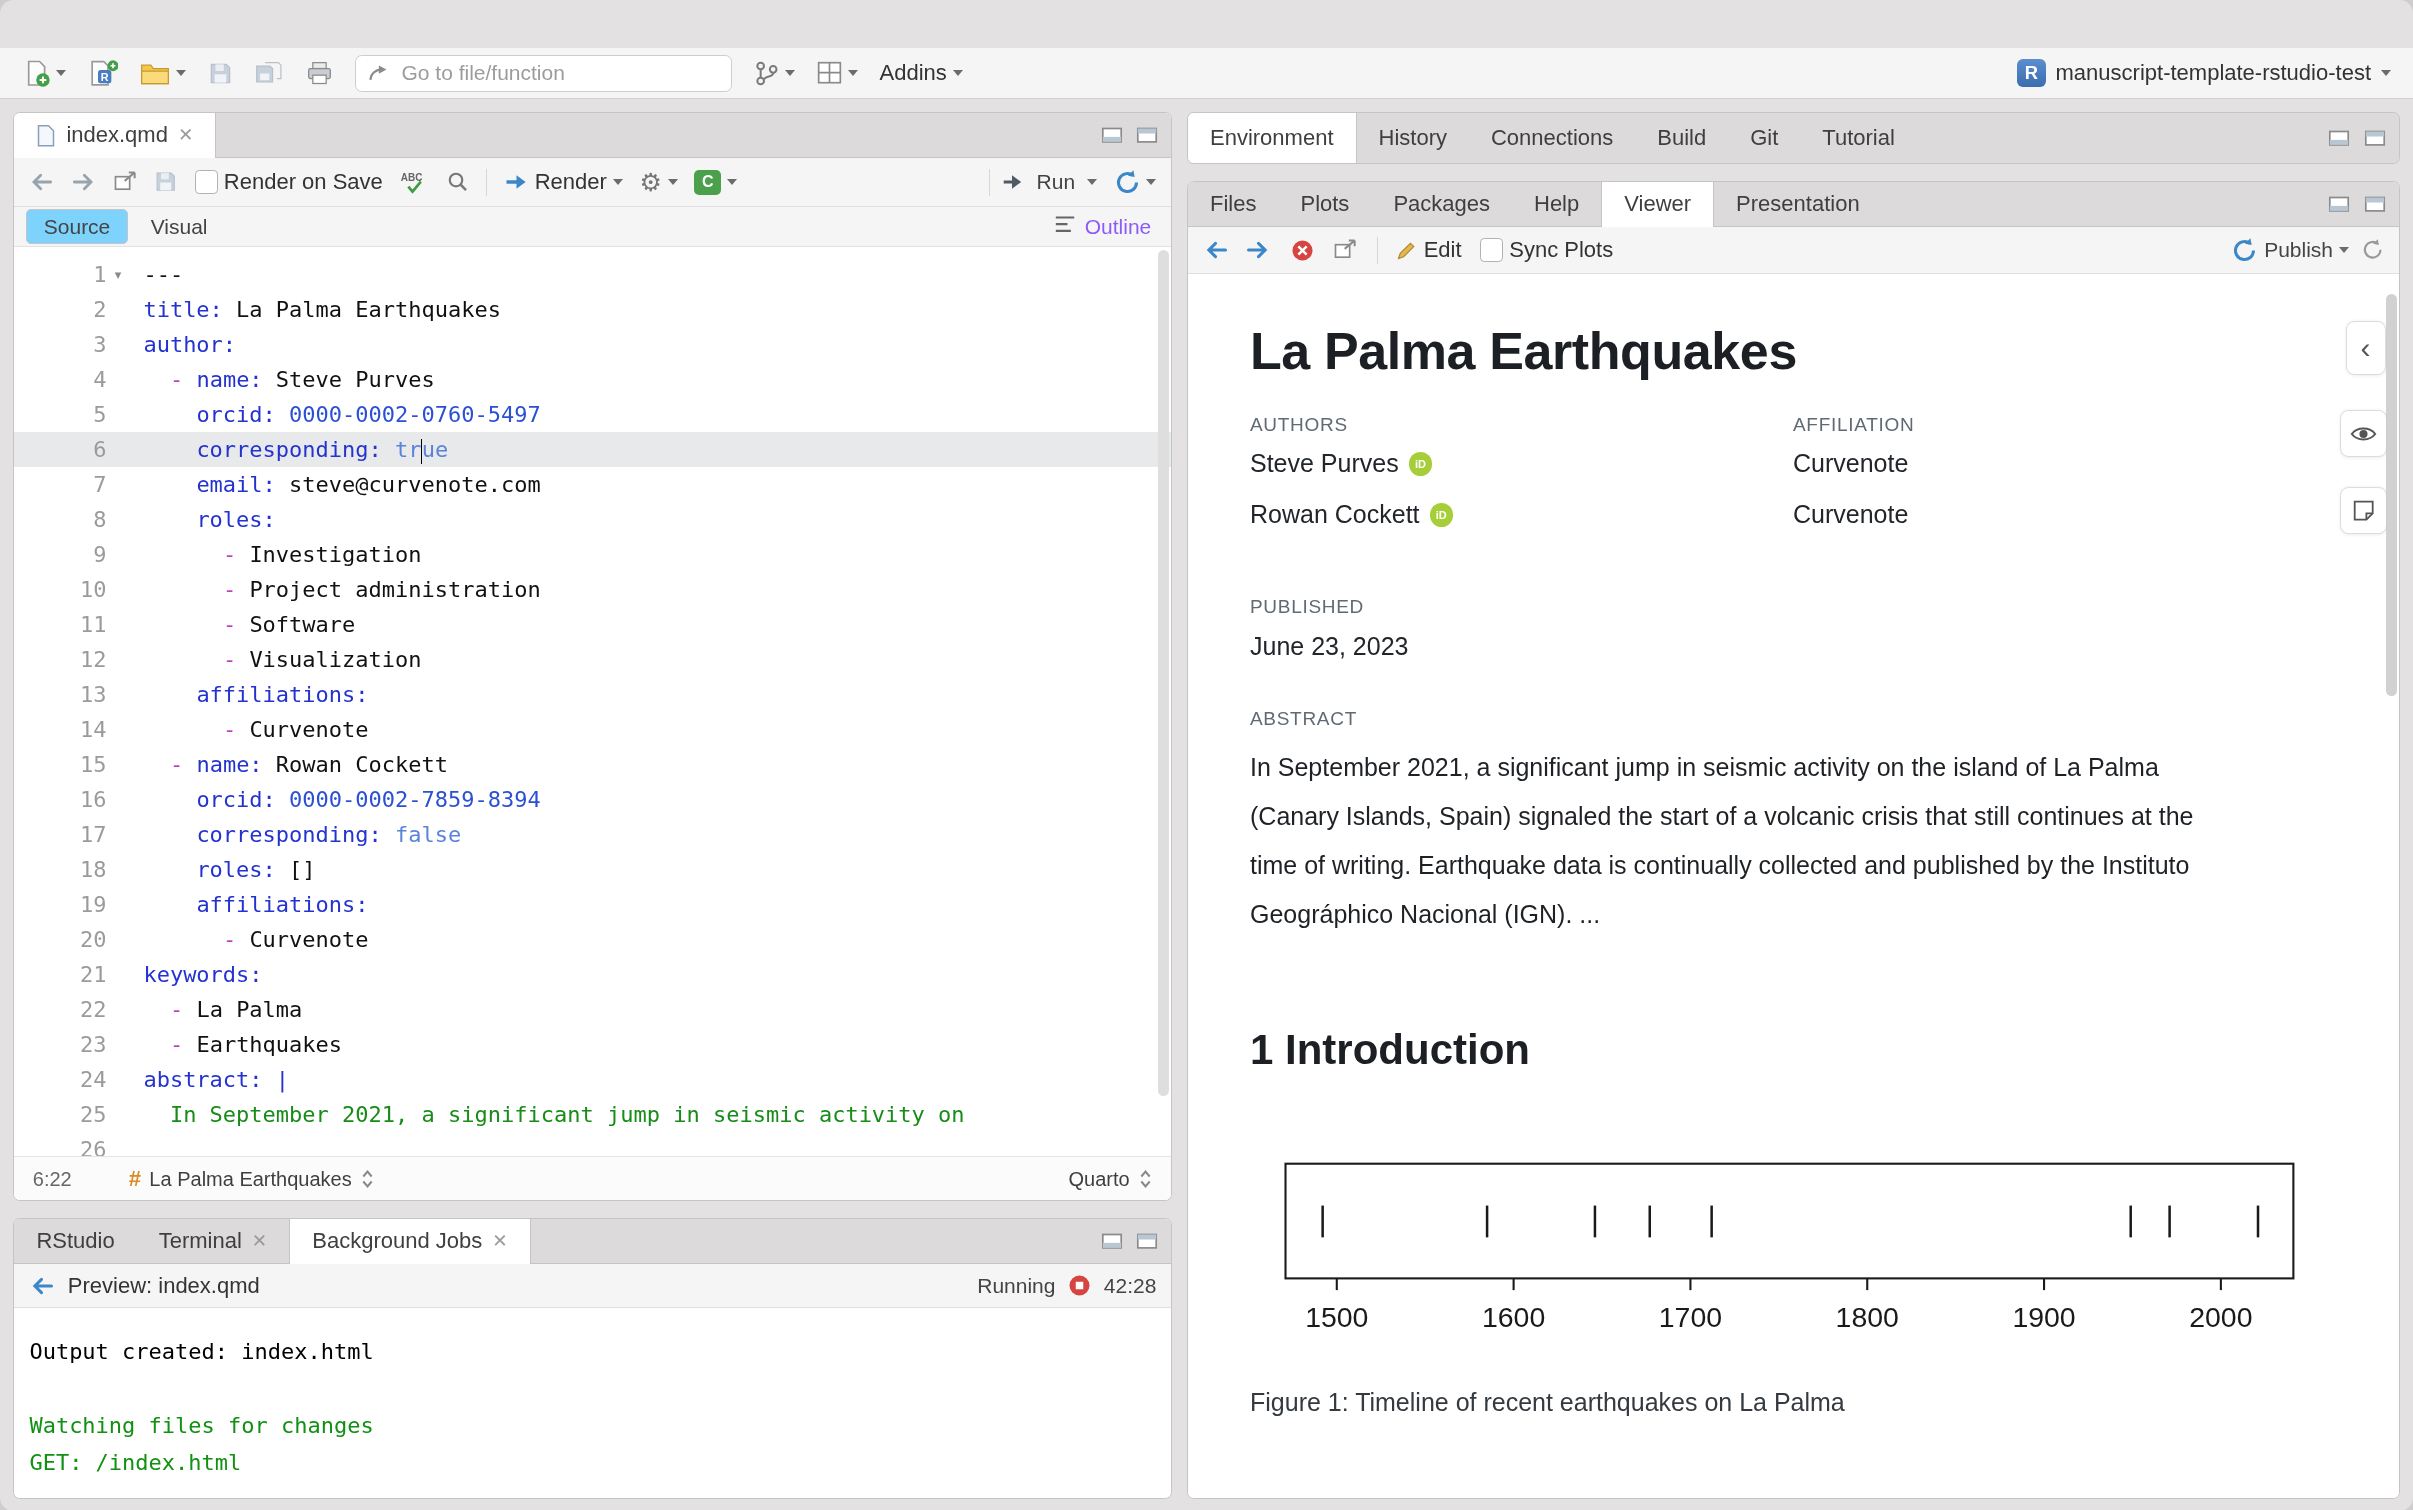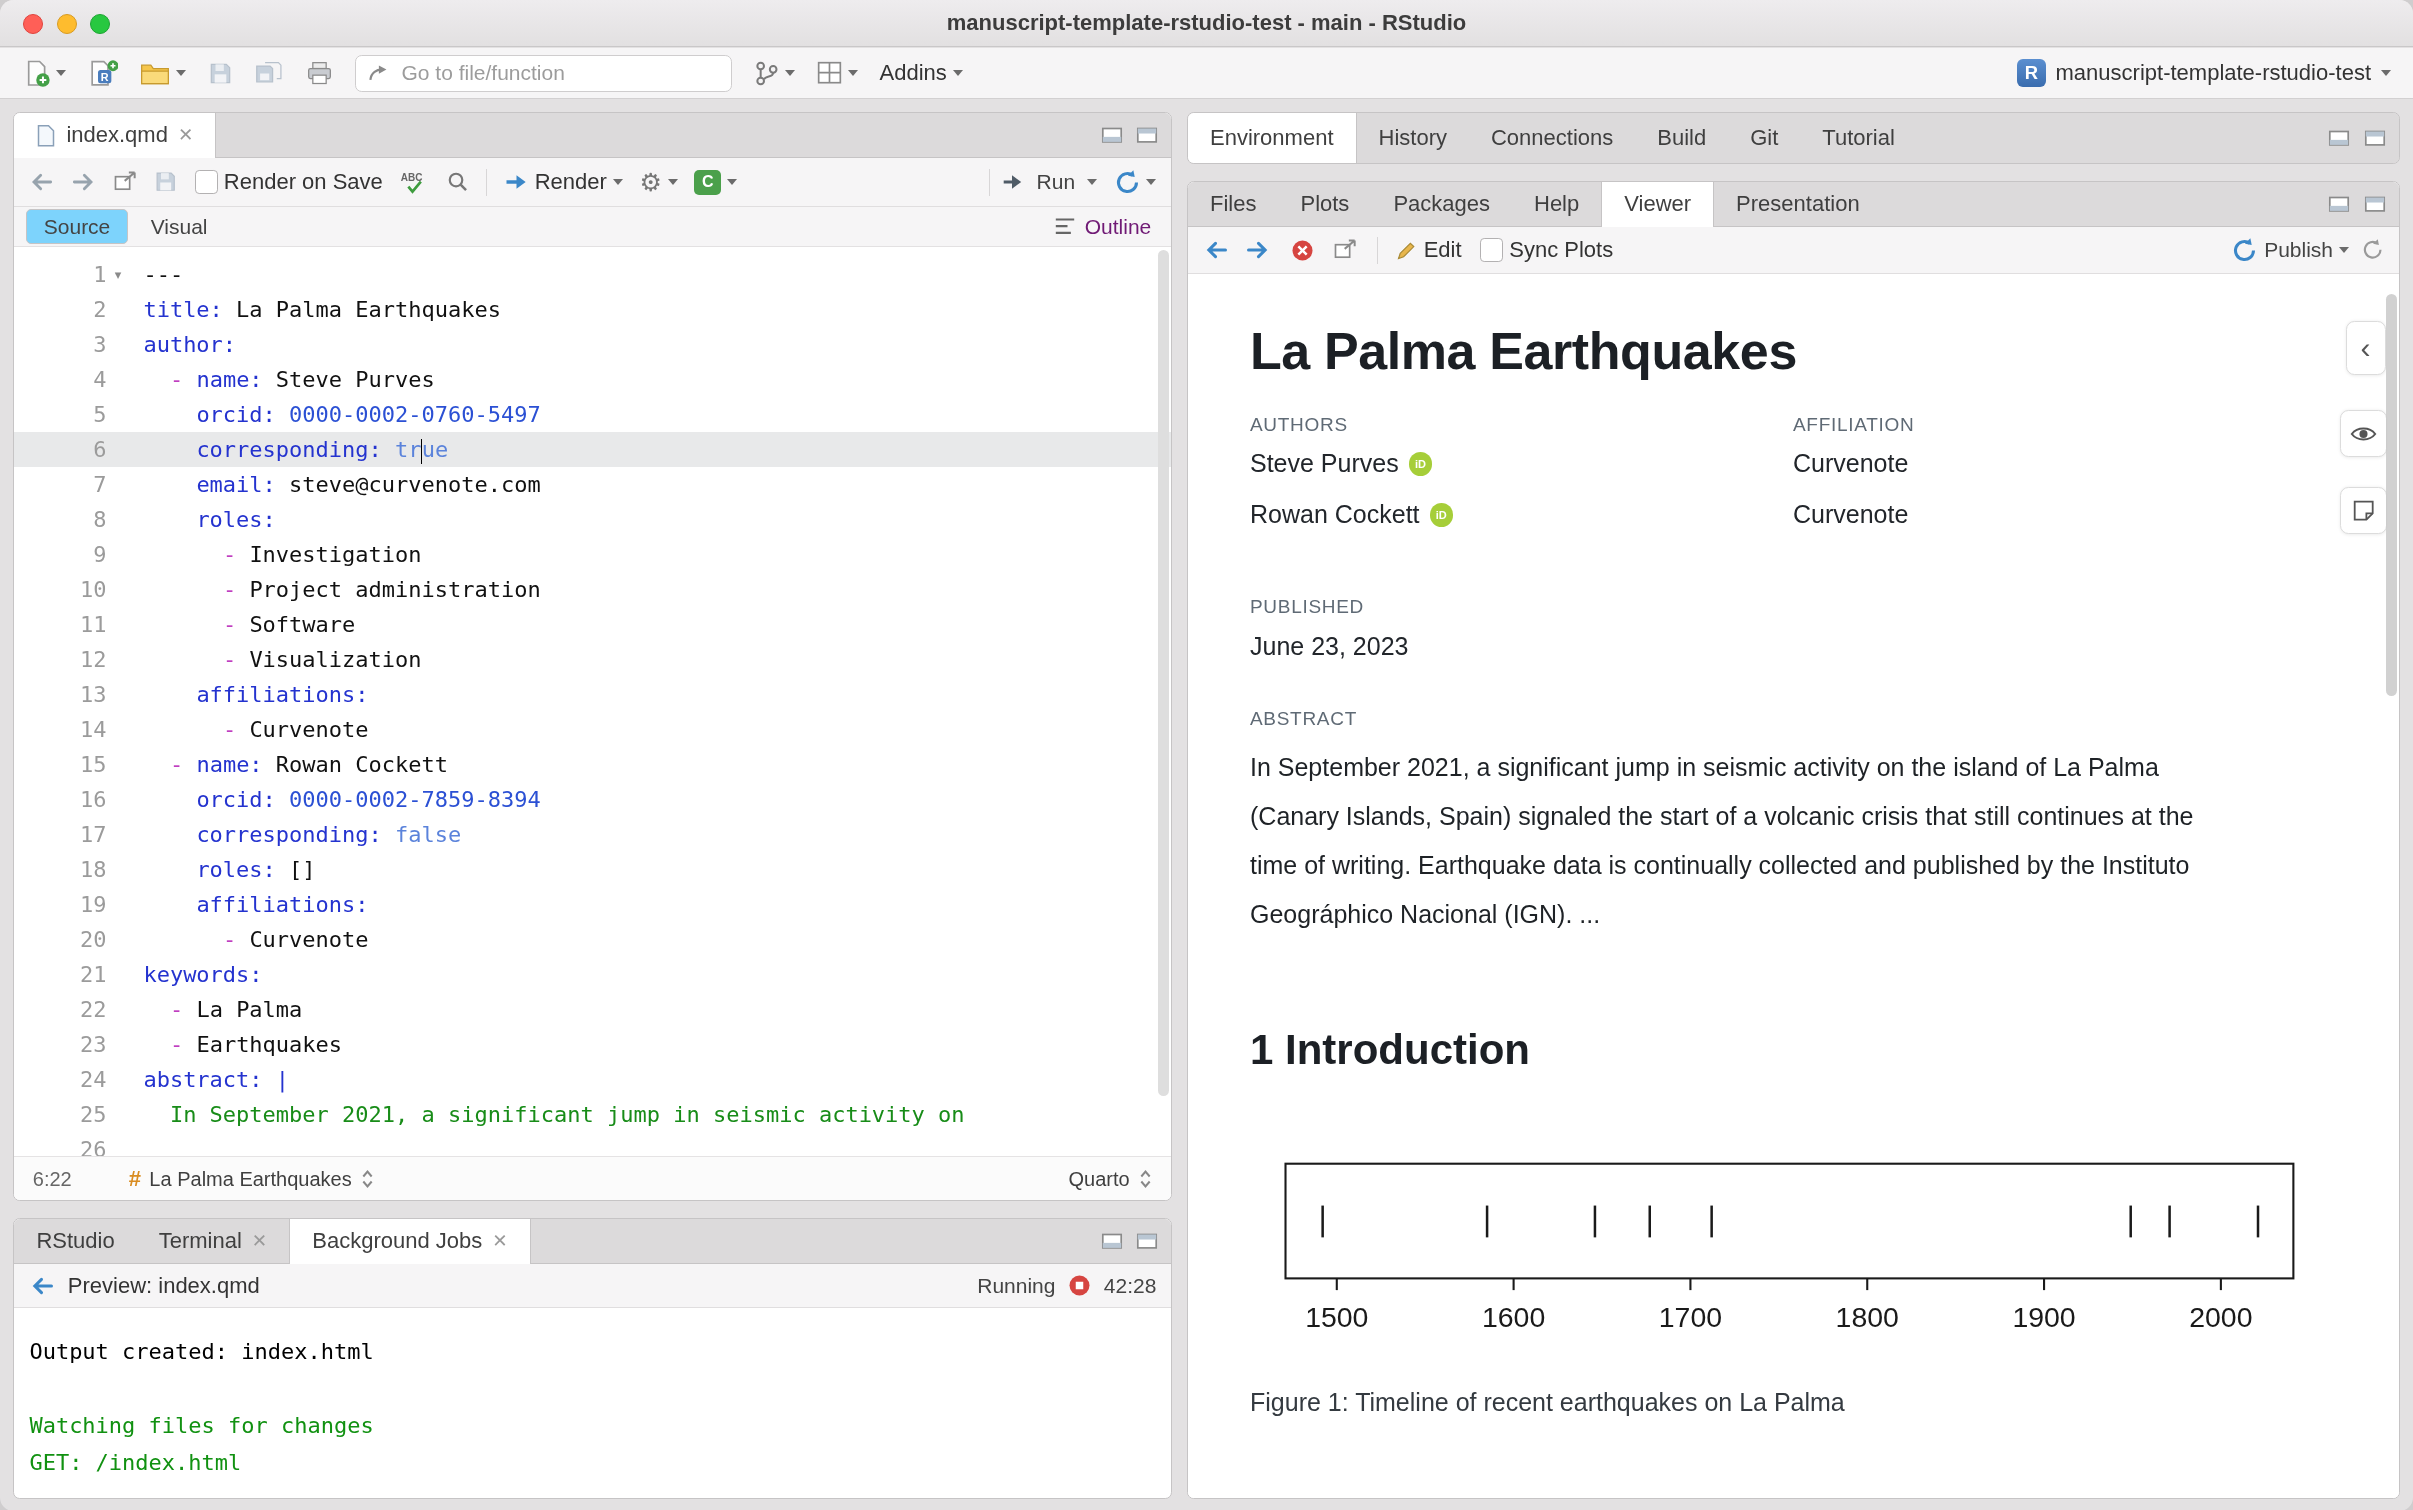--- a/index.html
+++ b/index.html
@@ -40,21 +40,21 @@
   .tab-close{font-size:18.4px;color:#9a9a9a;line-height:1;}
   .pane-btns{margin-left:auto;display:flex;align-items:center;gap:13.4px;padding-right:13.4px;}
   
   .ed-toolbar{height:49px;display:flex;align-items:center;gap:16.7px;padding:0 15px;background:#f6f5f6;
               border-bottom:0.8px solid #e0dedf;font-size:22px;color:#333;}
   .sep{width:0.8px;height:27px;background:#d8d6d7;}
   .checkbox{width:23.4px;height:23.4px;border:1.7px solid #b3b1b2;border-radius:4.2px;background:#fff;flex:none;}
   .seg-row{height:40px;display:flex;align-items:center;padding:0 11.7px;background:#f6f5f6;border-bottom:0.8px solid #e3e1e2;gap:5px;}
   .seg-btn{padding:4.2px 16.7px;font-size:21px;color:#444;border-radius:5px;border:0.8px solid transparent;}
   .seg-btn.active{background:#7dd3fc;border-color:#c6c4c5;}
-  .outline-grp{margin-left:auto;display:flex;align-items:center;gap:8.4px;font-size:21px;color:#701a75;padding-right:8.4px;}
+  .outline-grp{margin-left:auto;display:flex;gap:8.4px;font-size:21px;color:#8b5cf6;padding-right:8.4px;}
   .code-area{position:relative;height:909px;background:#fff;overflow:hidden;
              font-family:"DejaVu Sans Mono","Liberation Mono",monospace;font-size:22px;padding-top:10px;}
   .code-row{display:flex;height:35px;line-height:35px;white-space:pre;}
   .code-row.active-line{background:#e8e9ea;}
   .gutter{width:92px;text-align:right;color:#9b9b9b;flex:none;}
   .fold-slot{width:37px;flex:none;color:#8a8a8a;font-size:16.7px;padding-left:6.7px;}
   .code-text{flex:1;color:#111;}
   .tok-plain{color:#111;} .tok-key{color:#2433cf;} .tok-num{color:#2b50d4;}
   .tok-bool{color:#5b83db;} .tok-dash{color:#c03ec0;} .tok-str{color:#188c18;}
   .cursor{display:inline-block;width:1.7px;height:25px;background:#000;vertical-align:middle;margin:0 -0.8px;}
@@ -98,28 +98,20 @@
   .figure svg{display:block;}
   #fig-svg text{font-family:"Liberation Sans",sans-serif;}
   .fig-caption{margin-top:55px;font-size:25px;color:#343a40;}
   svg{flex:none;}
 </style>
 </head>
 <body>
 
 <div class="window">
 
-  <div class="titlebar">
-    <div class="traffic">
-      <span class="tl red"></span>
-      <span class="tl yellow"></span>
-      <span class="tl green"></span>
-    </div>
-    <div class="win-title">manuscript-template-rstudio-test - main - RStudio</div>
-  </div>
 
   <div class="main-toolbar">
     <div class="tb-group">
       <svg width="28.5" height="28.5" viewBox="0 0 34 34">
           <path d="M8 3 h13 l6 6 v22 h-19 z" fill="#fdfdfd" stroke="#9a9a9a" stroke-width="2"></path>
           <circle cx="25" cy="25" r="8" fill="#43a047"></circle>
           <path d="M25 21 v8 M21 25 h8" stroke="#fff" stroke-width="2.4"></path>
         </svg>
       <span class="caret"></span>
     </div>

